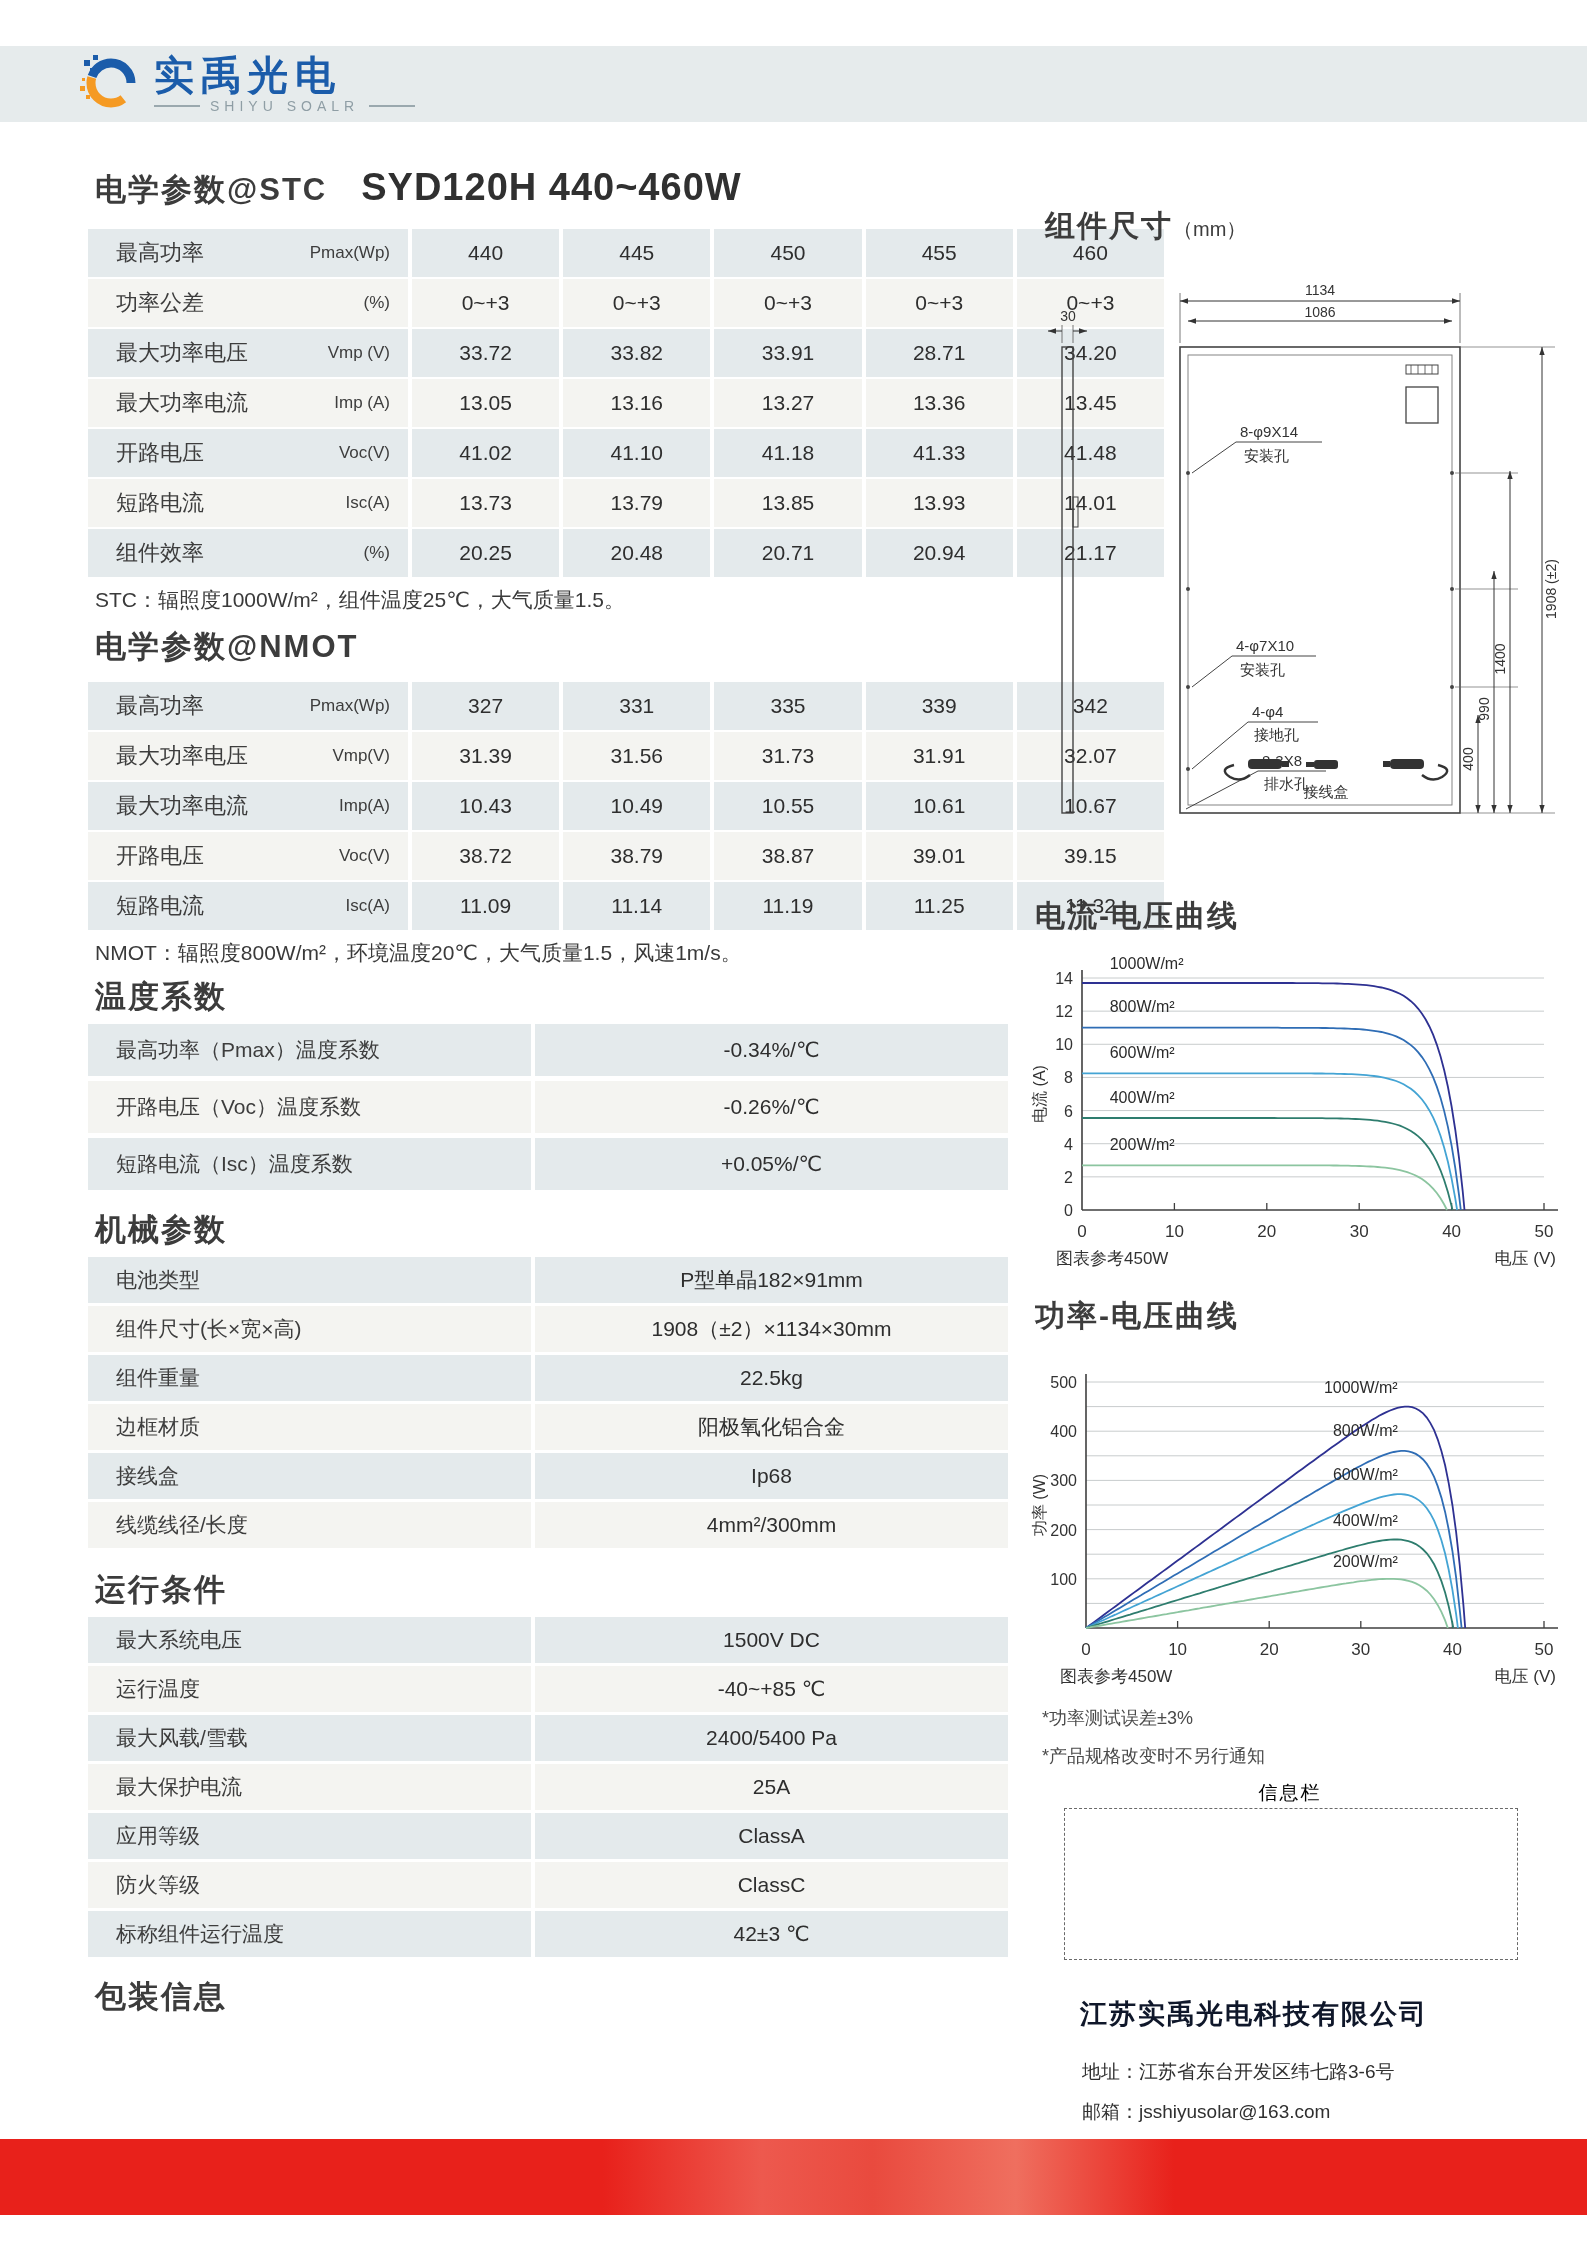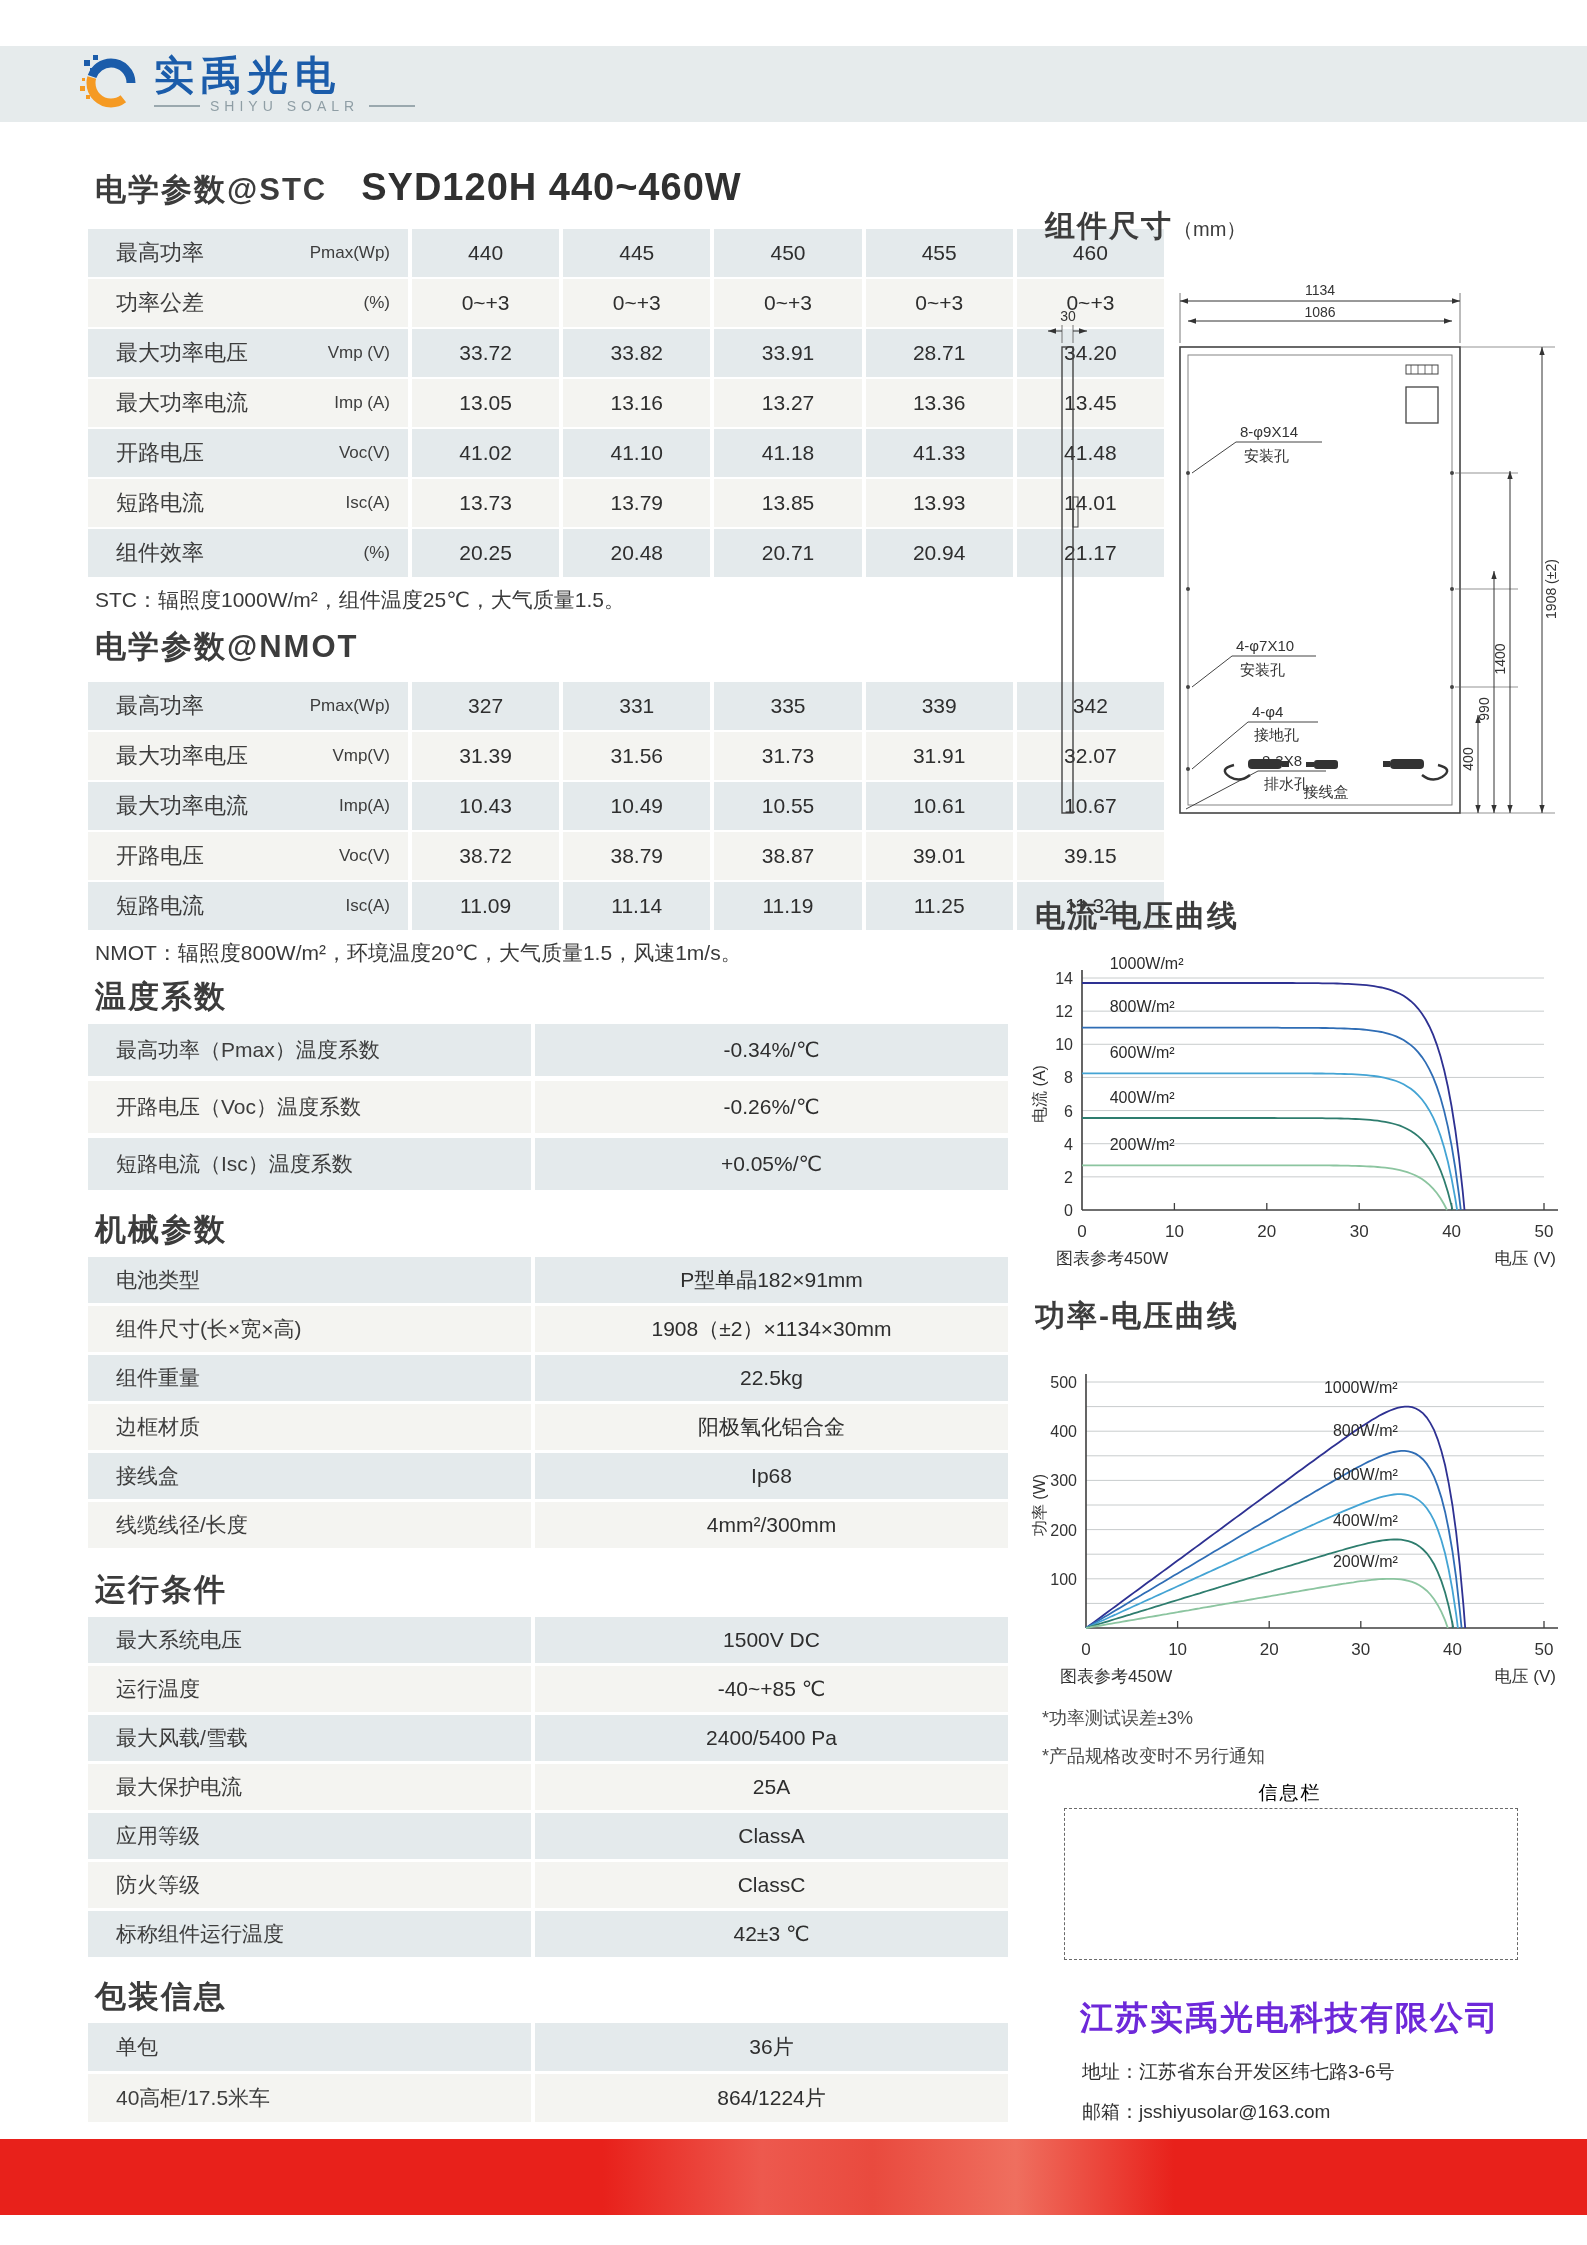--- a/index.html
+++ b/index.html
@@ -29,21 +29,21 @@
   .kv-grid .c-label{font-size:21px;}
   .sym{font-size:17px;color:#3d3d3d;margin-left:10px;white-space:nowrap;}
   .rA{background:#e4eaec;}
   .rB{background:#f4f4f1;}
   
   .rc-title{font-size:30px;font-weight:600;color:#3c3c3c;letter-spacing:2px;}
   .rc-title .unit{font-size:20px;font-weight:400;letter-spacing:0;}
   .note-small{font-size:18px;color:#4a4a4a;}
   #info-label{font-size:19px;color:#000000;letter-spacing:2px;}
   #info-box{width:452px;height:150px;border:1.5px dashed #6a6a6a;}
-  #company-name{font-size:33px;font-weight:bold;color:#6d28d9;letter-spacing:2px;}
+  #company-name{font-size:27px;font-weight:bold;color:#0f172a;letter-spacing:2px;}
   .company-line{font-size:19px;color:#303030;}
   
   #footer{left:0;top:2115px;width:1587px;height:76px;
     background:linear-gradient(90deg,#e8211b 0%,#e8211b 38%,#ed594e 48%,#e94a3e 55%,#ef6f5f 64%,#e8211b 74%,#e8211b 100%);}
   svg text{font-family:"Liberation Sans","DejaVu Sans",sans-serif;}
   .dim-text{font-size:14px;fill:#333;}
   .dim-label{font-size:15px;fill:#333;}
 </style>
 </head>
 <body>
@@ -292,30 +292,20 @@
       <div class="cell c-label rB">防火等级</div>
       <div class="cell c-val rB">ClassC</div>
     </div>
     <div class="trow">
       <div class="cell c-label rA">标称组件运行温度</div>
       <div class="cell c-val rA">42±3 ℃</div>
     </div>
   </div>
 
   <div class="abs sec-title" style="left:95px;top:1952px;">包装信息</div>
-  <div class="abs grid-table kv-grid" style="left:88px;top:1999px;grid-auto-rows:48px;">
-    <div class="trow">
-      <div class="cell c-label rA">单包</div>
-      <div class="cell c-val rA">36片</div>
-    </div>
-    <div class="trow">
-      <div class="cell c-label rB">40高柜/17.5米车</div>
-      <div class="cell c-val rB">864/1224片</div>
-    </div>
-  </div>
 
   <div class="abs rc-title" style="left:1045px;top:182px;">
     <span>组件尺寸</span><span class="unit">（mm）</span>
   </div>
 
   <svg class="abs" style="left:1010px;top:235px;" width="560" height="620" viewBox="0 0 560 620">
     <defs>
       <marker id="arr" viewBox="0 0 10 6" refX="9" refY="3" markerWidth="9" markerHeight="6" orient="auto-start-reverse">
         <path d="M0 0 L9 3 L0 6 Z" fill="#333"></path>
       </marker>

